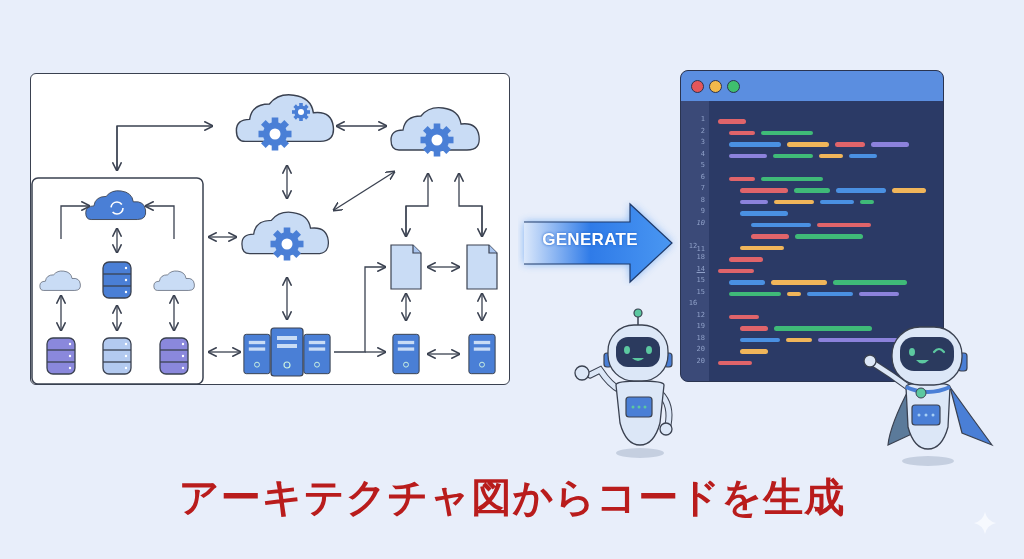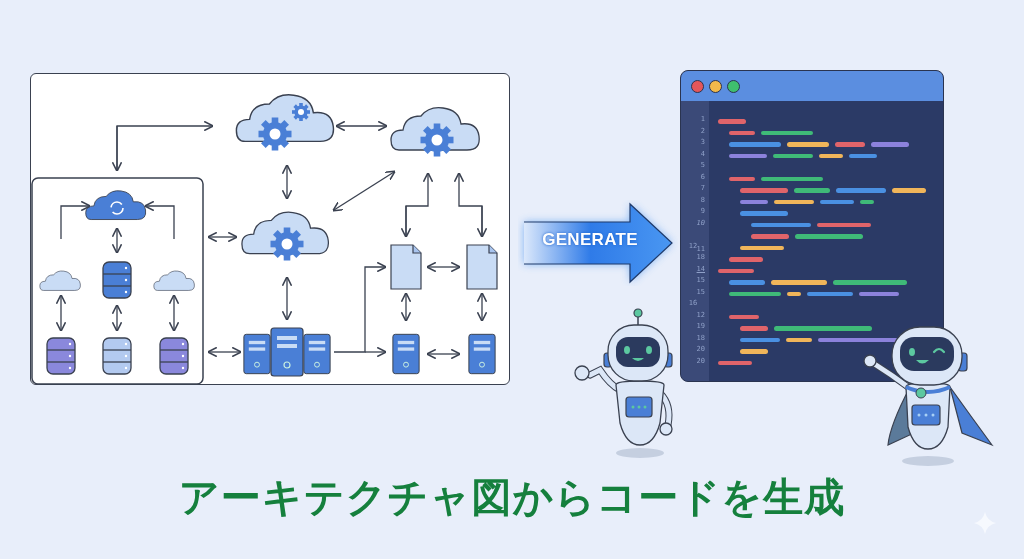--- a/index.html
+++ b/index.html
@@ -7,21 +7,21 @@
   #diagram{position:absolute;left:30px;top:73px;width:480px;height:312px;background:#fff;border:1.5px solid #3a4150;border-radius:6px;box-sizing:border-box;}
   #diagram svg{position:absolute;left:0;top:0;}
   #arrow{position:absolute;left:518px;top:200px;width:160px;height:86px;}
   #arrow-label{position:absolute;left:530px;top:230px;width:120px;text-align:center;color:#fff;font-family:"Liberation Sans",sans-serif;font-weight:bold;font-size:17px;letter-spacing:0.3px;text-shadow:0 0 3px #1a5fc8;}
   #editor{position:absolute;left:680px;top:70px;width:264px;height:312px;background:#2b3a66;border:1.5px solid #2a3450;border-radius:8px;overflow:hidden;box-sizing:border-box;}
   #titlebar{height:30px;background:#5b8ee0;position:relative;}
   .dot{position:absolute;top:9px;width:11px;height:11px;border-radius:50%;border:1px solid #2a3450;}
   #gutter{position:absolute;left:0;top:30px;bottom:0;width:28px;background:#3b4a78;}
   .ln{position:absolute;left:0;width:24px;text-align:right;font-size:7px;color:#8fa0c8;font-family:"DejaVu Sans Mono",monospace;}
   .tok{position:absolute;height:4.5px;border-radius:3px;}
-  #caption{position:absolute;left:0;top:470px;width:1024px;text-align:center;font-size:40px;font-weight:bold;color:#15803d;font-family:"DejaVu Sans",sans-serif;letter-spacing:1px;}
+  #caption{position:absolute;left:0;top:470px;width:1024px;text-align:center;font-size:40px;font-weight:bold;color:#b91c1c;font-family:"DejaVu Sans",sans-serif;letter-spacing:1px;}
   .robot{position:absolute;}
   #sparkle{position:absolute;left:972px;top:510px;}
 </style>
 </head>
 <body>
 
 <div id="diagram">
   <svg width="480" height="312" viewBox="0 0 480 312">
     <defs>
       <marker id="ah" markerWidth="7" markerHeight="7" refX="6" refY="3.5" orient="auto-start-reverse">

